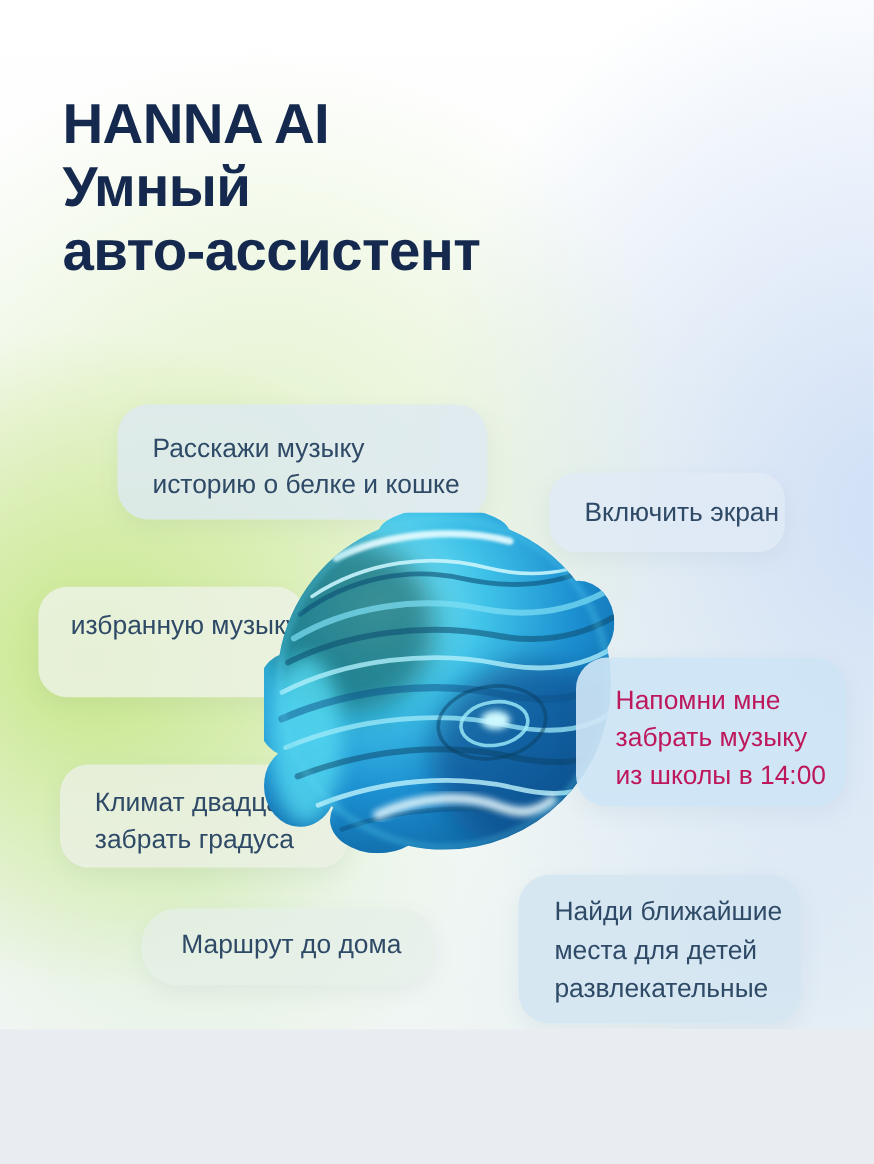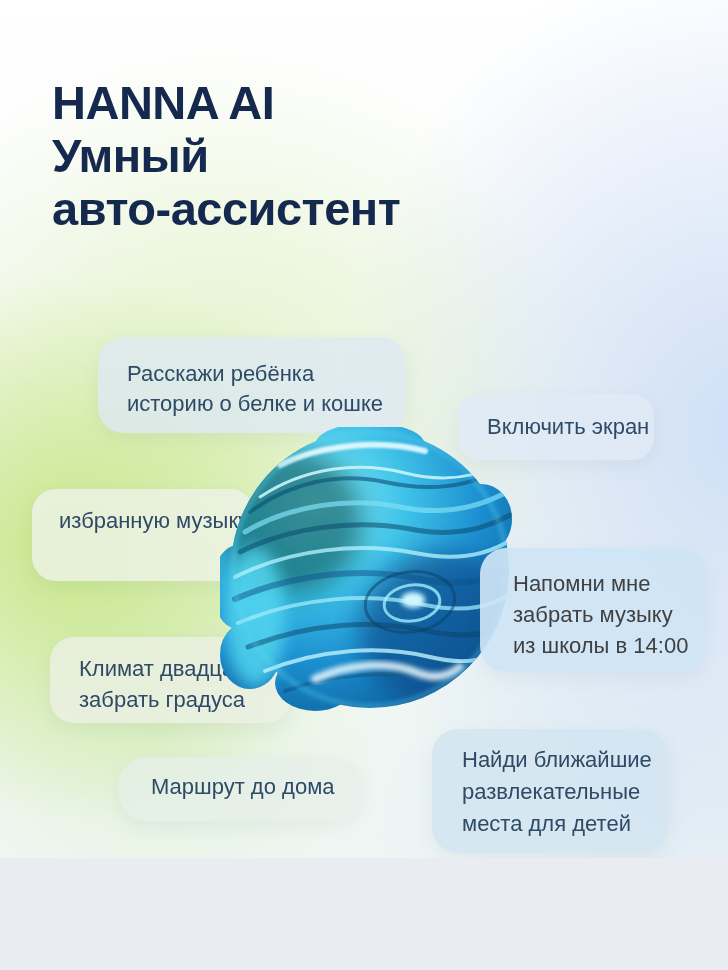--- a/index.html
+++ b/index.html
@@ -52,21 +52,21 @@
 
 <div class="poster">
 
   <h1 class="title" style="margin:0;color:#14294d;">
     <span class="tline">HANNA AI</span>
     <span class="tline">Умный</span>
     <span class="tline">авто-ассистент</span>
   </h1>
 
   <div class="bubble b1" style="color:#2e4a66;">
-    <span class="line">Расскажи ребёнка</span>
+    <span class="line">Расскажи музыку</span>
     <span class="line">историю о белке и кошке</span>
   </div>
 
   <div class="bubble b3" style="color:#2e4a66;">
     <span class="line">избранную музыку</span>
   </div>
 
   <div class="bubble b5" style="color:#2e4a66;">
     <span class="line">Климат двадцать</span>
     <span class="line">забрать градуса</span>
@@ -126,29 +126,29 @@
         <ellipse cx="193" cy="173" rx="12" ry="8" fill="#cdf8ff" filter="url(#bl2)"></ellipse>
         <circle cx="150" cy="142" r="137" fill="none" stroke="#5fd6f2" stroke-width="3" opacity="0.55" filter="url(#bl2)"></circle>
       </g>
     </svg>
   </div>
 
   <div class="bubble b2" style="color:#2e4a66;">
     <span class="line">Включить экран</span>
   </div>
 
-  <div class="bubble b4" style="color:#404040;">
+  <div class="bubble b4" style="color:#be185d;">
     <span class="line">Напомни мне</span>
     <span class="line">забрать музыку</span>
     <span class="line">из школы в 14:00</span>
   </div>
 
   <div class="bubble b6" style="color:#2e4a66;">
     <span class="line">Маршрут до дома</span>
   </div>
 
   <div class="bubble b7" style="color:#2e4a66;">
     <span class="line">Найди ближайшие</span>
+    <span class="line">места для детей</span>
     <span class="line">развлекательные</span>
-    <span class="line">места для детей</span>
   </div>
 
 </div>
 
 </body></html>

